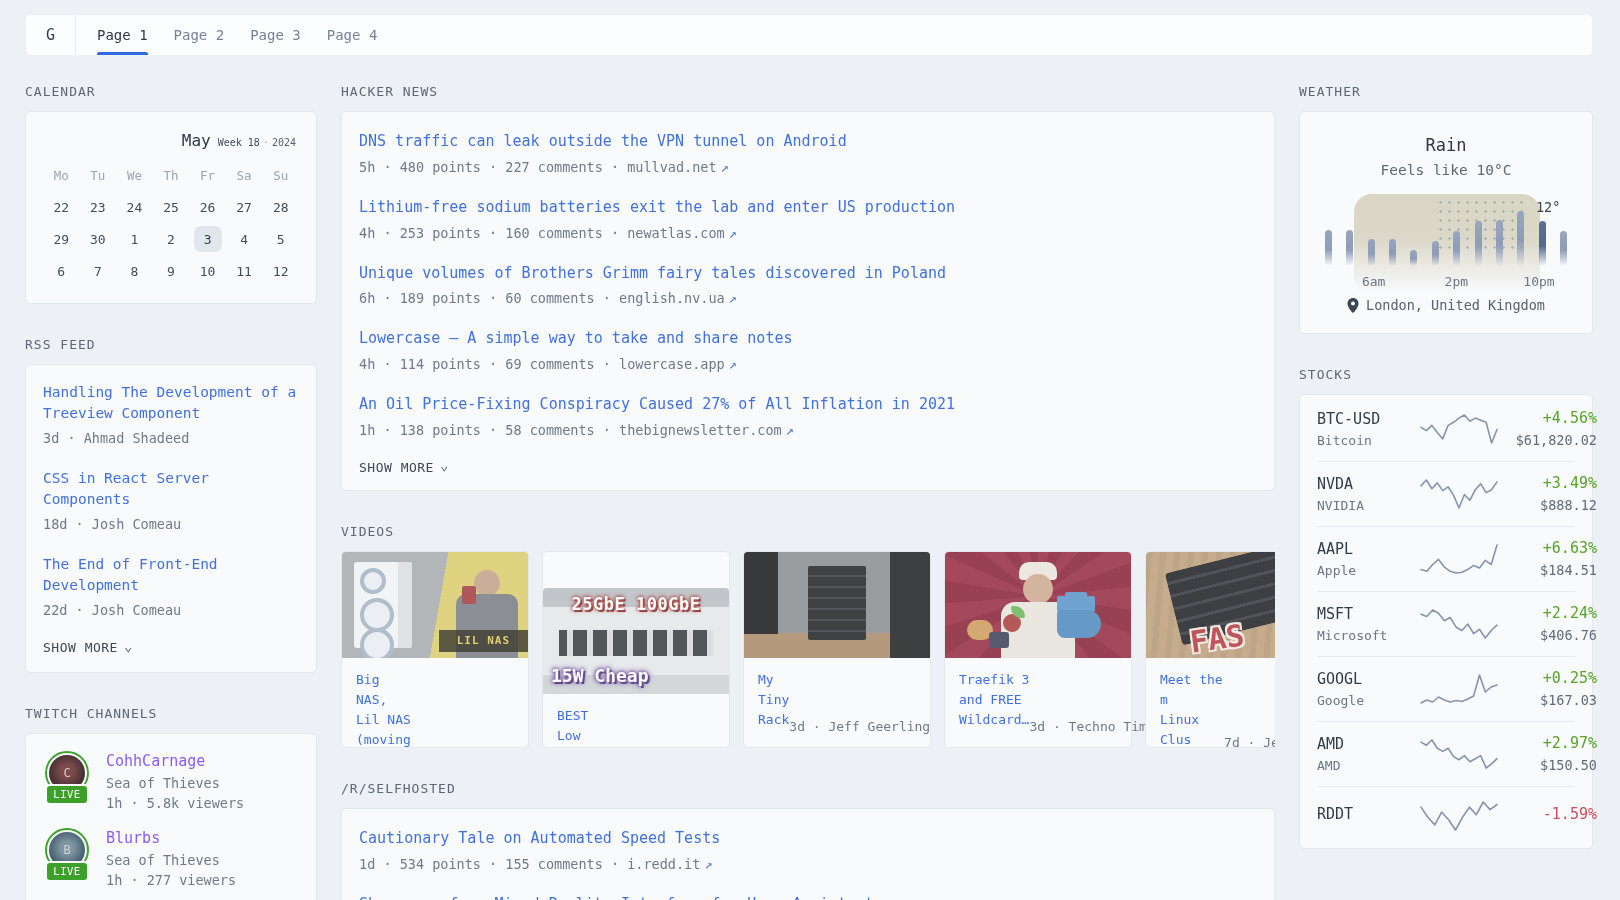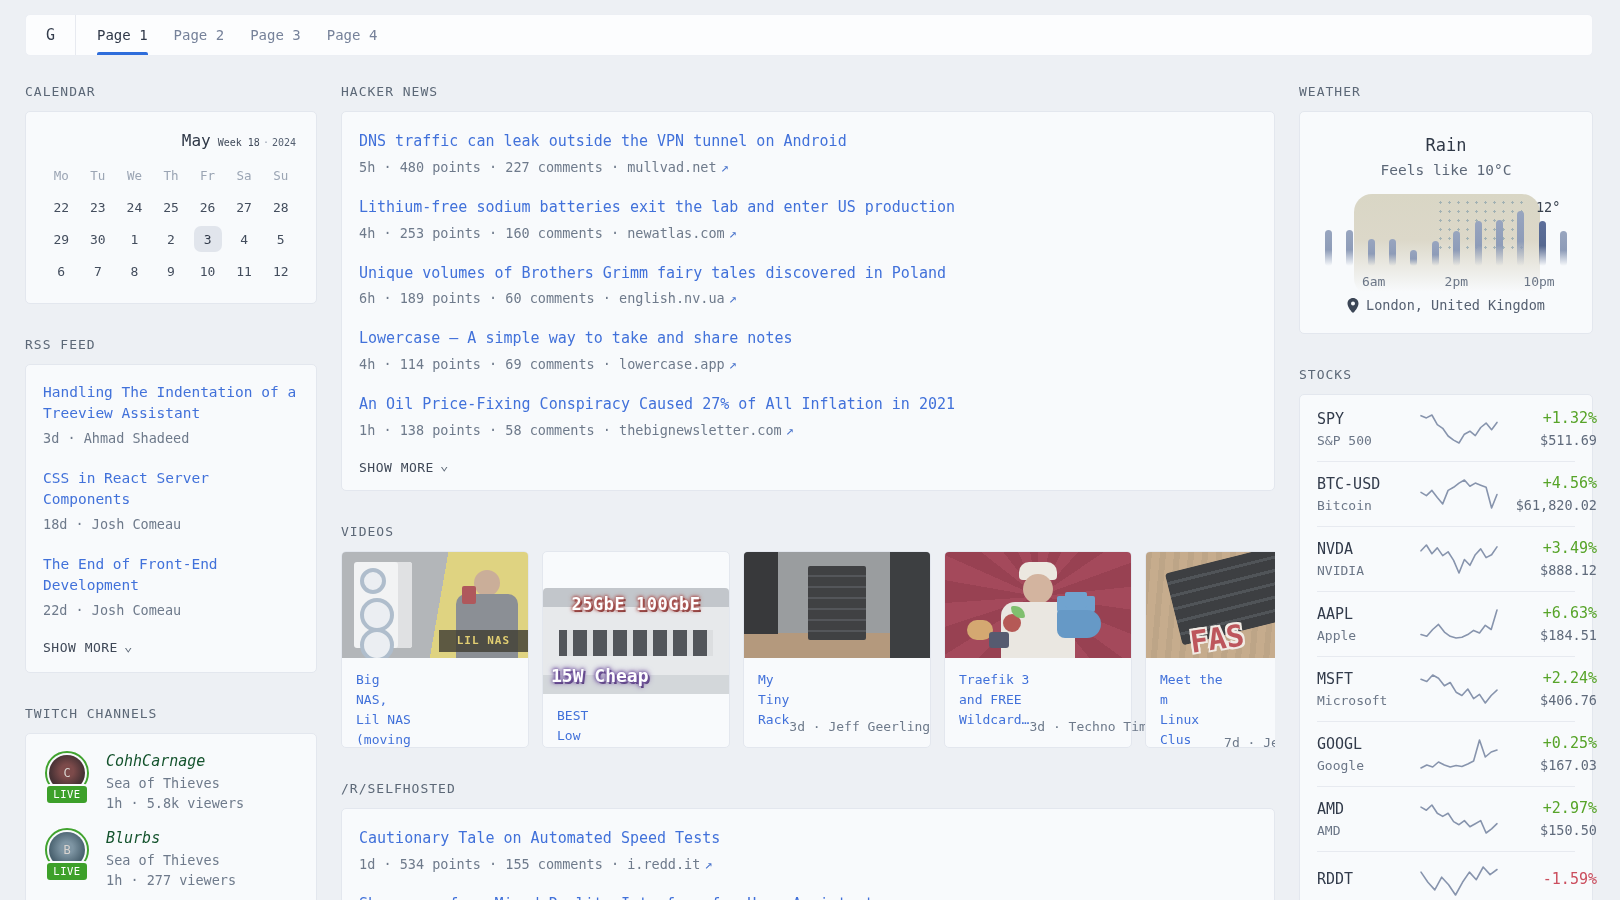--- a/index.html
+++ b/index.html
@@ -101,21 +101,21 @@
   .av-blurbs{background:radial-gradient(circle at 50% 45%,#7e95a3 0 20%,#49616f 60%,#35434d 100%);background-clip:content-box;}
   .av-letter{
     position:absolute;inset:0;display:flex;align-items:center;justify-content:center;
     color:#d8d3cf;font-size:12px;
   }
   .live-badge{
     margin-top:-11px;z-index:2;background:#3da02a;color:#fff;font-size:10.5px;
     padding:2px 6px 2.5px;border-radius:5px;border:2px solid var(--card);letter-spacing:.5px;
   }
   .tw-info{padding-top:1px;}
-  .tw-name{font-size:15px;color:#14532d;cursor:pointer;font-style:italic;}
+  .tw-name{font-size:15px;color:#8b5cf6;cursor:pointer;}
   .tw-game{font-size:13.5px;color:var(--muted);margin-top:5px;}
   .tw-meta{font-size:13.5px;color:var(--muted);margin-top:4px;}
   
   .videos-row{display:flex;gap:13px;overflow:hidden;}
   .video-card{
     flex:0 0 188px;width:188px;background:var(--card);border:1px solid var(--border);
     border-radius:5px;display:flex;flex-direction:column;height:197px;cursor:pointer;
   }
   .thumb{height:106px;border-radius:4px 4px 0 0;position:relative;overflow:hidden;flex:none;filter:saturate(.72) opacity(.88);}
   .video-body{flex:1;display:flex;padding:12px 14px 13px;}
@@ -303,21 +303,21 @@
               <span class="pill">12</span>
             </div>
           </div>
       </div>
     </div>
 
     <div class="section rss">
       <div class="section-label">RSS FEED</div>
       <div class="card">
         <div class="feed-item">
-          <a class="feed-title">Handling The Indentation of a Treeview Assistant</a>
+          <a class="feed-title">Handling The Development of a Treeview Component</a>
           <div class="feed-meta">3d · Ahmad Shadeed</div>
         </div>
         <div class="feed-item">
           <a class="feed-title">CSS in React Server Components</a>
           <div class="feed-meta">18d · Josh Comeau</div>
         </div>
         <div class="feed-item">
           <a class="feed-title">The End of Front-End Development</a>
           <div class="feed-meta">22d · Josh Comeau</div>
         </div>
@@ -516,35 +516,20 @@
           <span>London, United Kingdom</span>
         </div>
       </div>
     </div>
 
     <div class="section">
       <div class="section-label">STOCKS</div>
       <div class="card stocks-card">
         <div class="stock-row">
           <div class="stock-left">
-              <div class="stock-sym">SPY</div>
-              <div class="stock-name">S&amp;P 500</div>
-            </div>
-          <div class="stock-spark">
-              <svg width="76" height="34">
-                <polyline points="0.0,3.7 5.4,5.9 10.9,3.0 16.3,12.6 21.7,16.3 27.1,24.0 32.6,28.1 38.0,31.0 43.4,22.2 48.9,19.2 54.3,23.6 59.7,15.5 65.1,11.1 70.6,17.7 76.0,10.4"></polyline>
-              </svg>
-            </div>
-          <div class="stock-right">
-              <div class="stock-change up">+1.32%</div>
-              <div class="stock-price">$511.69</div>
-            </div>
-        </div>
-        <div class="stock-row">
-          <div class="stock-left">
               <div class="stock-sym">BTC-USD</div>
               <div class="stock-name">Bitcoin</div>
             </div>
           <div class="stock-spark">
               <svg width="76" height="34">
                 <polyline points="0.0,15.4 5.4,18.6 10.9,13.4 16.3,20.6 21.7,26.9 27.1,13.4 32.6,10.3 38.0,6.1 43.4,3.0 48.9,9.2 54.3,6.1 59.7,8.2 65.1,10.3 70.6,31.0 76.0,17.5"></polyline>
               </svg>
             </div>
           <div class="stock-right">
               <div class="stock-change up">+4.56%</div>

